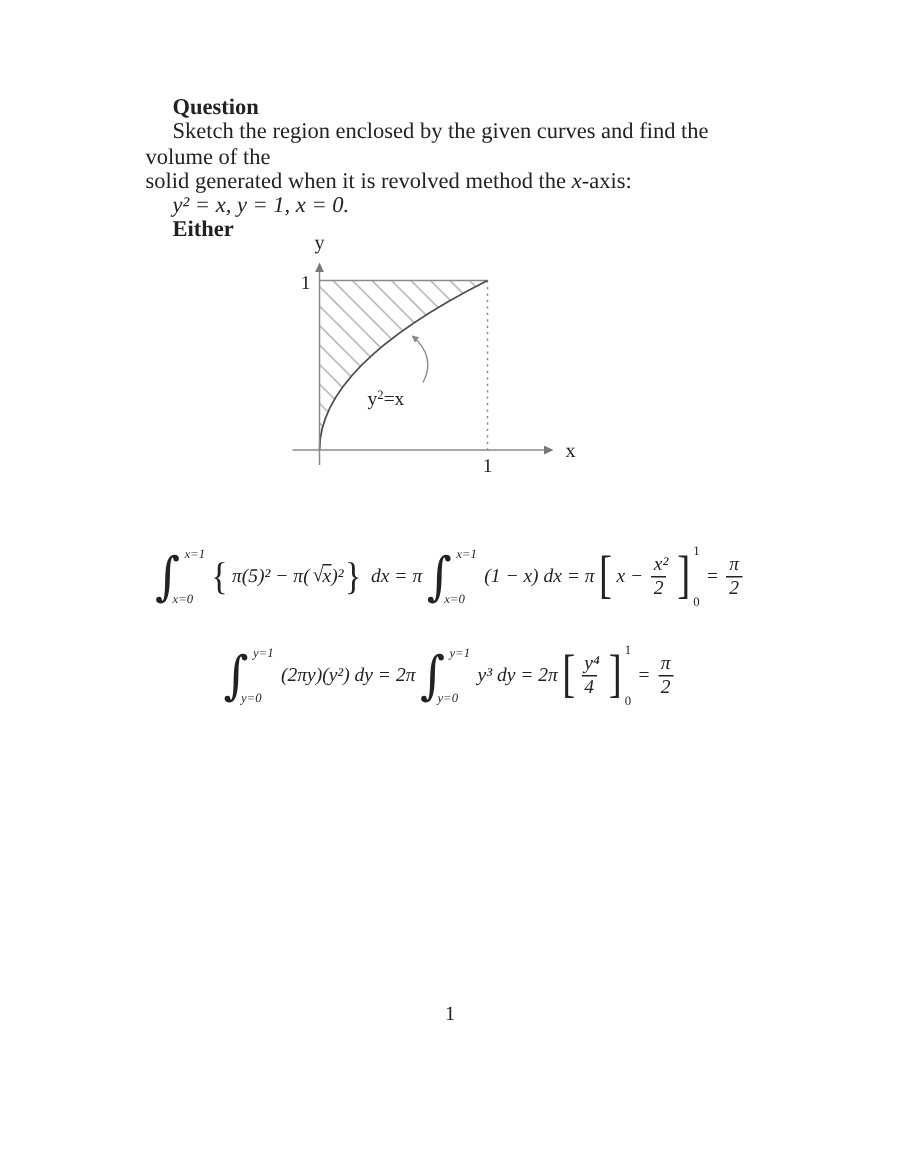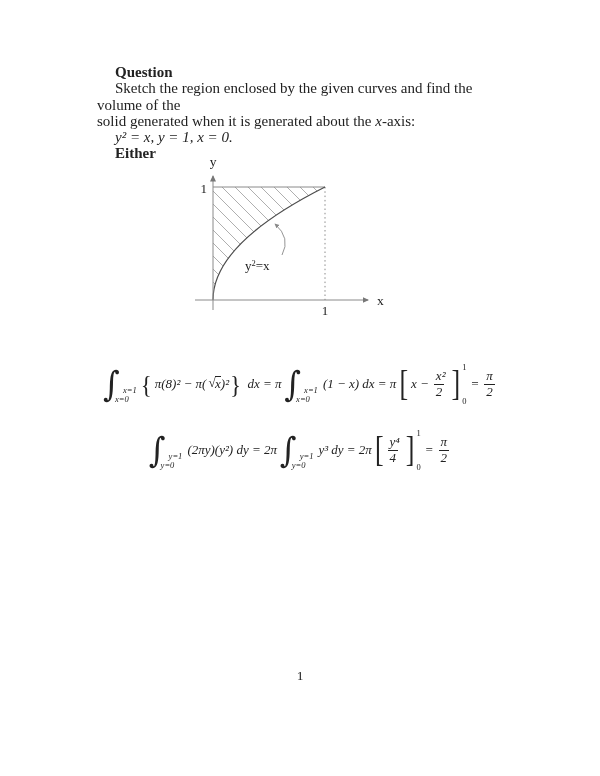--- a/index.html
+++ b/index.html
@@ -26,21 +26,21 @@
   .washer-intro { top: 332px; }
   .shell-intro { top: 412px; }
 
   .eq-wrap { left: 97px; width: 406px; display: flex; align-items: center; justify-content: center; }
   .washer-eq { top: 360px; height: 48px; }
   .shell-eq { top: 428px; height: 44px; }
 
   .eq-row { display: flex; align-items: center; justify-content: center; font-size: 13px; font-style: italic; white-space: pre; }
   .int-group { display: flex; align-items: center; margin: 0 1px; }
   .int-sign { font-style: normal; font-size: 32px; line-height: 1; font-family: "DejaVu Serif", serif; transform: scaleY(1.08); display: inline-block; }
-  .int-scripts { display: flex; flex-direction: column; justify-content: flex-end; height: 38px; font-size: 8.5px; line-height: 1; font-style: italic; margin-right: 2px; }
+  .int-scripts { display: flex; flex-direction: column; justify-content: space-between; height: 38px; font-size: 8.5px; line-height: 1; font-style: italic; margin-right: 2px; }
   .int-scripts .hi { margin-left: 3px; }
   .int-scripts .lo { margin-left: -5px; }
 
   .delim { font-style: normal; line-height: 1; display: inline-block; }
   .brace { font-size: 23px; transform: scaleY(1.12); margin: 0 1px; }
   .brack { font-size: 26px; transform: scaleY(1.35); margin: 0 1px; }
   .eval-scripts { display: flex; flex-direction: column; justify-content: space-between; height: 42px; font-size: 8.5px; font-style: normal; line-height: 1; margin: 0 2px 0 1px; }
 
   .frac { display: inline-flex; flex-direction: column; align-items: flex-start; font-size: 13px; line-height: 1.15; margin: 0 3px; font-style: italic; }
   .frac .den { border-top: 1px solid #222; }
@@ -54,21 +54,21 @@
 
   .page-number { left: 0; top: 668px; width: 600px; text-align: center; font-size: 13.5px; }
 </style>
 </head>
 <body>
 
 <div class="page">
 
   <div class="abs q-block">
     <p class="bold">Question</p>
-    <p><span>Sketch the region enclosed by the given curves and find the volume of the</span><br><span>solid generated when it is generated about the </span><span class="math-i">x</span><span>-axis:</span></p>
+    <p><span>Sketch the region enclosed by the given curves and find the volume of the</span><br><span>solid generated when it is revolved method the </span><span class="math-i">x</span><span>-axis:</span></p>
     <p class="math-i">y² = x, y = 1, x = 0.</p>
     <p class="bold">Either</p>
   </div>
 
   <svg class="abs fig-svg" width="215" height="175" viewBox="0 0 215 175" xmlns="http://www.w3.org/2000/svg">
     <defs>
       <marker id="arrGray" markerWidth="7" markerHeight="6" refX="5.5" refY="3" orient="auto">
         <path d="M0,0 L6.5,3 L0,6 Z" fill="#777777"></path>
       </marker>
       <marker id="arrSmall" markerWidth="6" markerHeight="6" refX="4.5" refY="2.6" orient="auto">
@@ -101,21 +101,21 @@
   </svg>
 
 
   <div class="abs eq-wrap washer-eq">
     <div class="eq-row">
       <span class="int-group">
         <span class="int-sign">∫</span>
         <span class="int-scripts"><span class="hi">x=1</span><span class="lo">x=0</span></span>
       </span>
       <span class="delim brace">{</span>
-      <span class="mr">π(8)² − π(</span>
+      <span class="mr">π(5)² − π(</span>
       <span class="sqrt"><span class="rad">√</span><span class="arg">x</span></span>
       <span>)²</span>
       <span class="delim brace">}</span>
       <span class="mr"> dx = π</span>
       <span class="int-group">
         <span class="int-sign">∫</span>
         <span class="int-scripts"><span class="hi">x=1</span><span class="lo">x=0</span></span>
       </span>
       <span class="mr">(1 − x) dx = π</span>
       <span class="delim brack">[</span>

